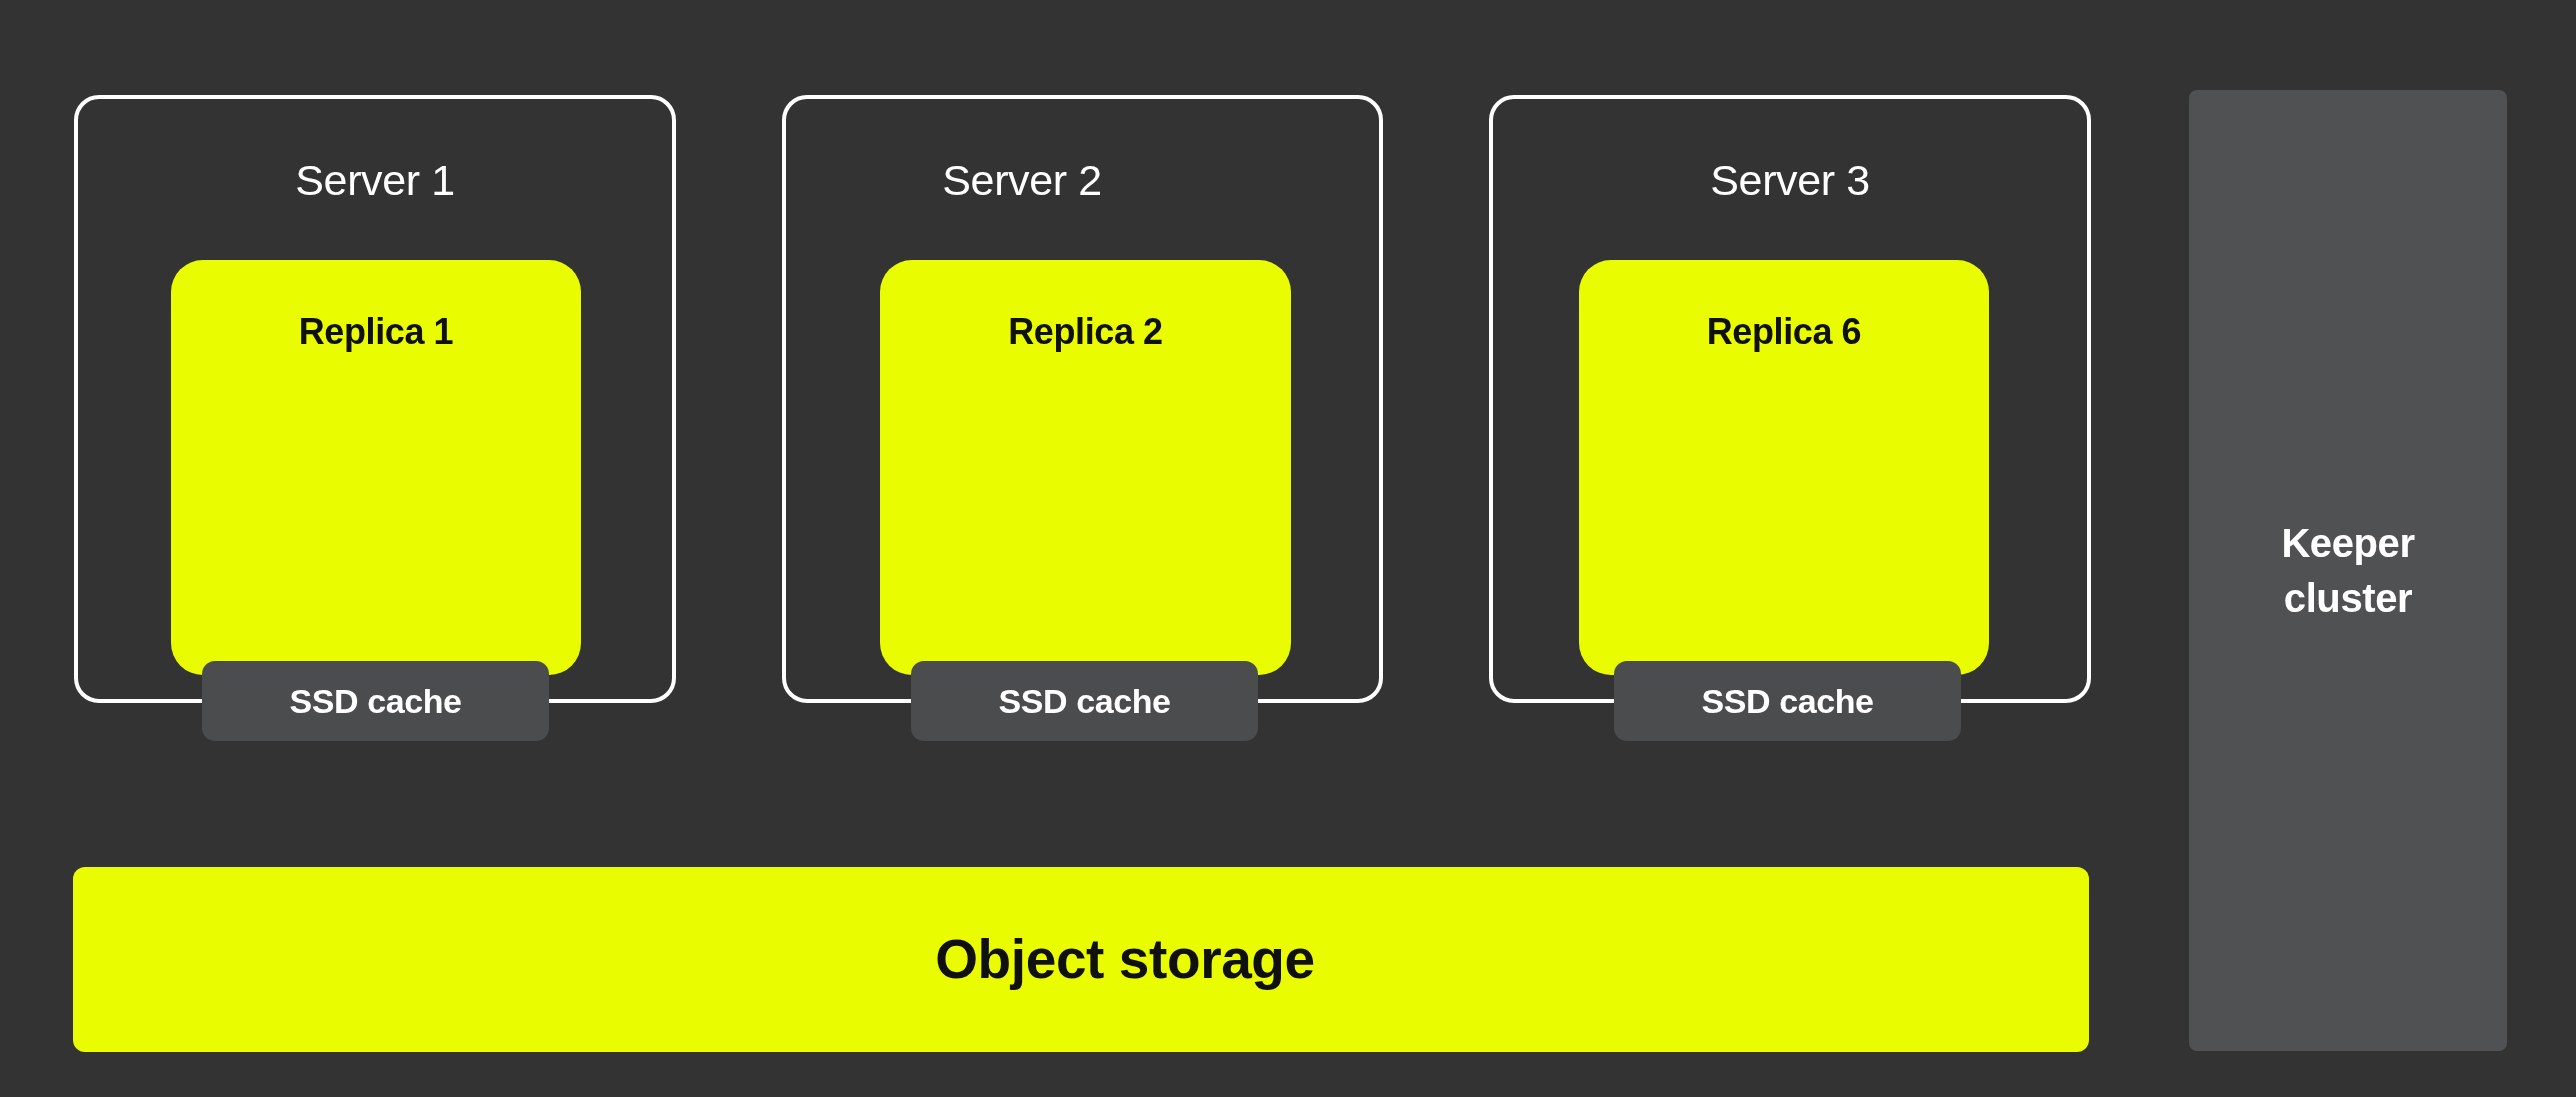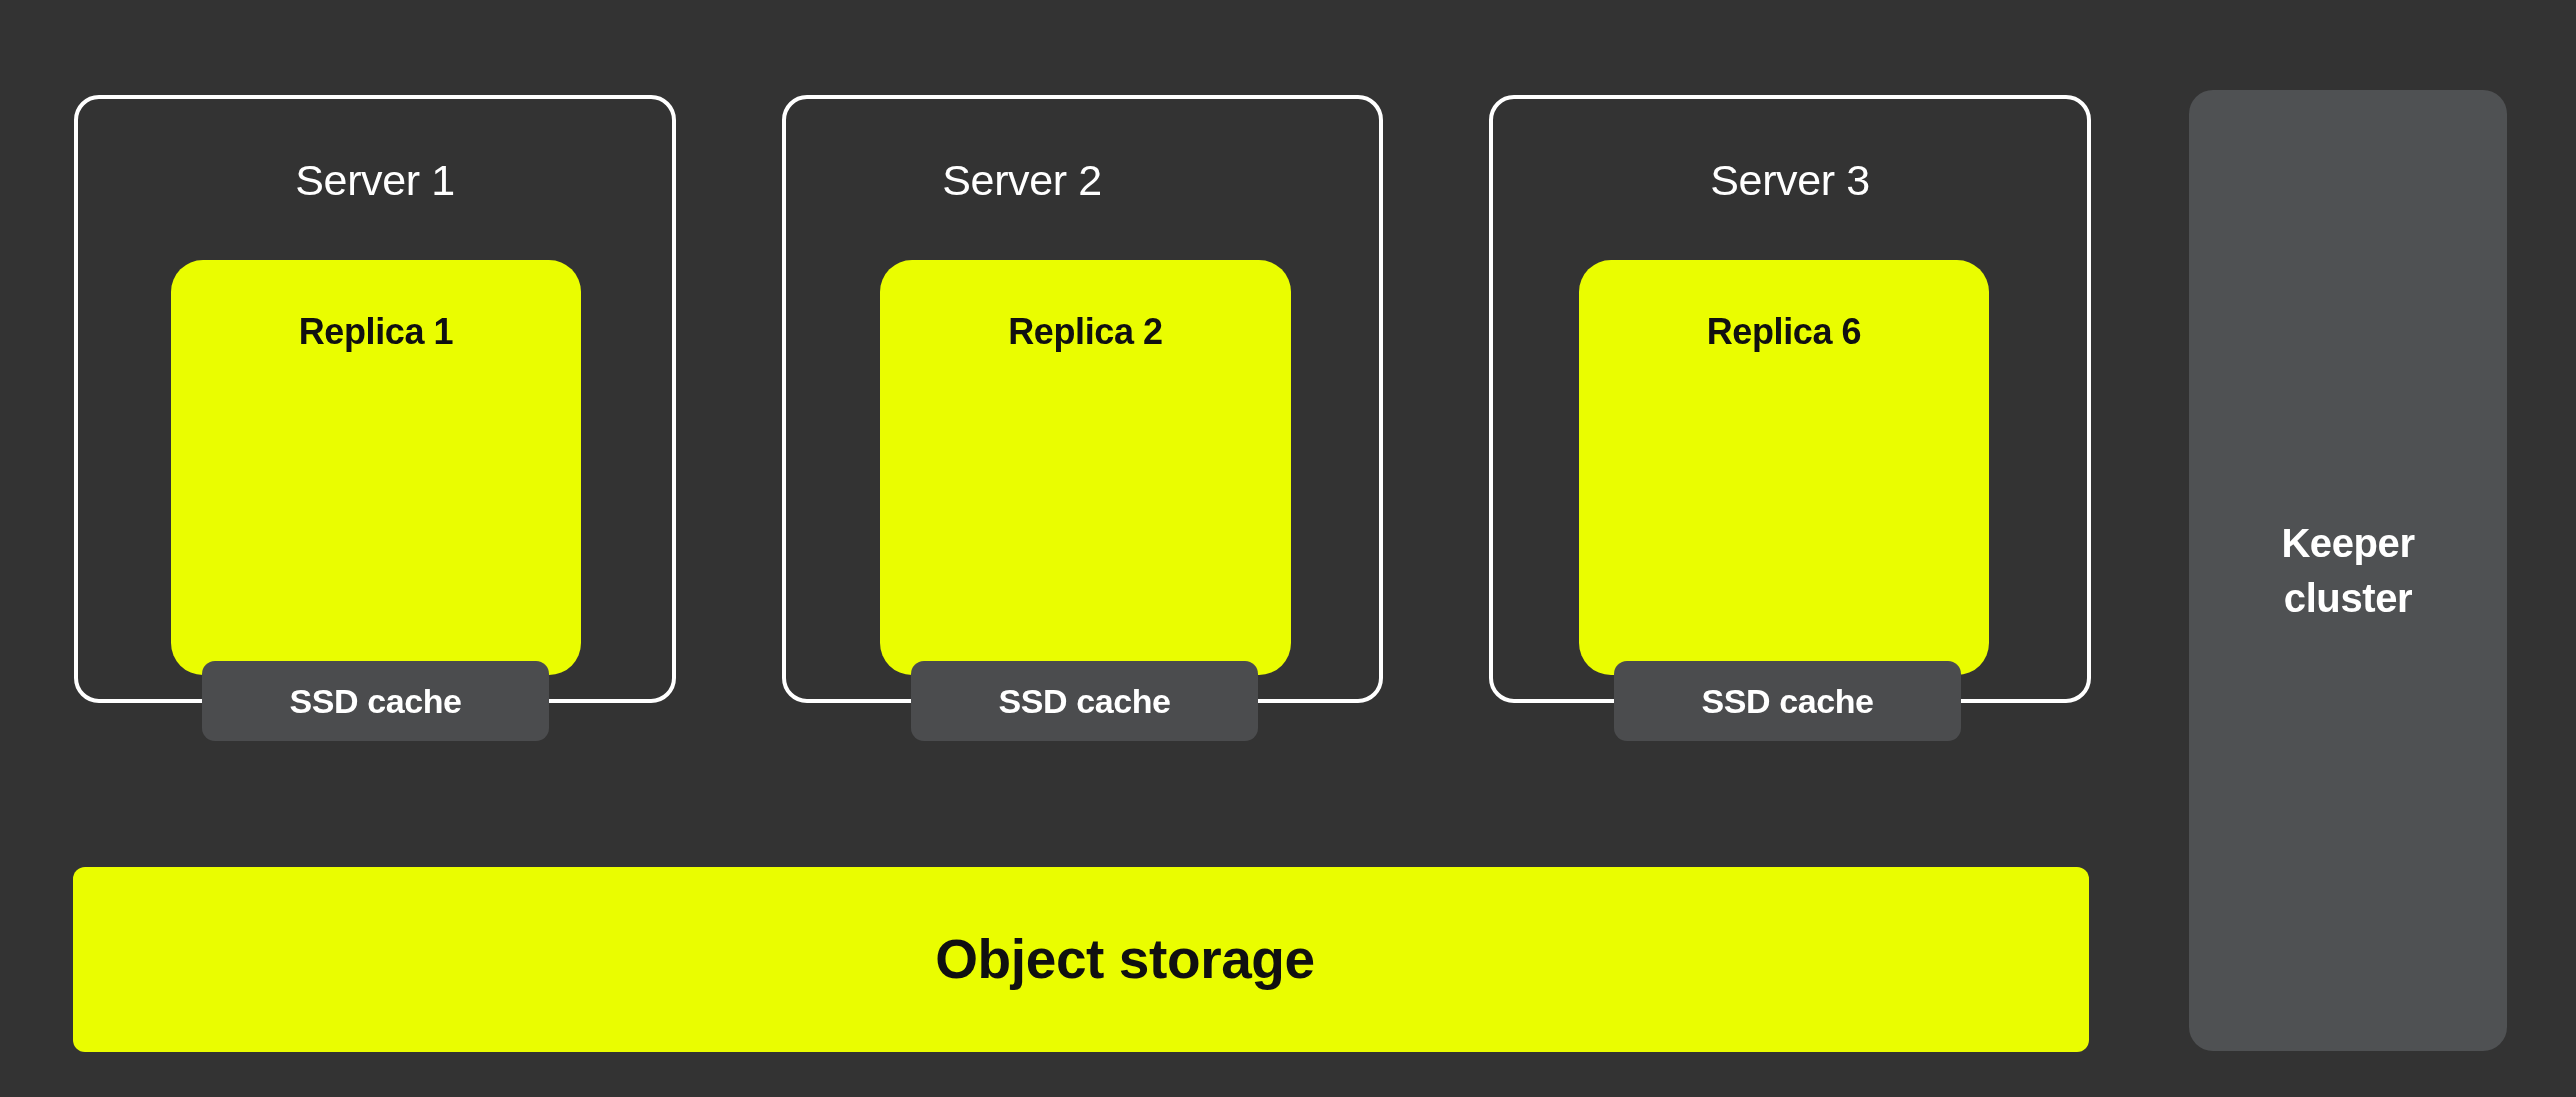--- a/index.html
+++ b/index.html
@@ -43,21 +43,21 @@
   .object-storage{
     background:var(--accent-yellow,#EAFD00);
     border-radius:12px;
     color:var(--text-dark,#101010);
     font-size:55px;font-weight:700;letter-spacing:-0.4px;
     line-height:185px;text-align:center;
     padding-left:88px;
   }
   .keeper{
     background:var(--panel-gray,#4F5153);
-    border-radius:24px;
+    border-radius:8px;
     display:flex;flex-direction:column;align-items:center;justify-content:center;
     color:var(--text-light,#ffffff);
     font-size:40px;font-weight:600;letter-spacing:-0.4px;
     line-height:55px;text-align:center;
   }
 </style>
 </head>
 <body>
 
 <div id="stage" style="--bg: #333333; --accent-yellow: #EAFD00; --panel-gray: #4F5153; --badge-gray: #4B4C4E; --border-white: #FFFFFF; --text-light: #FFFFFF; --text-dark: #101010;">

